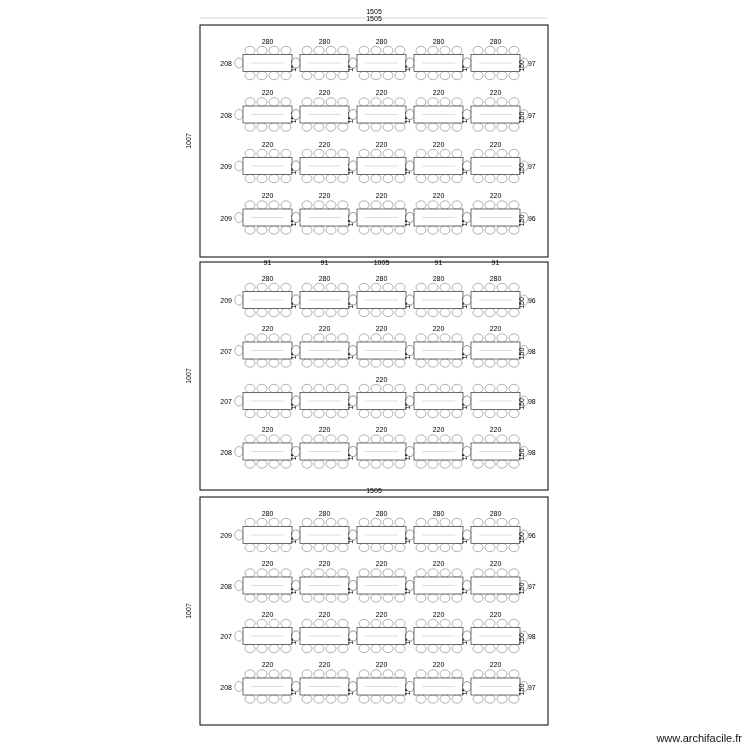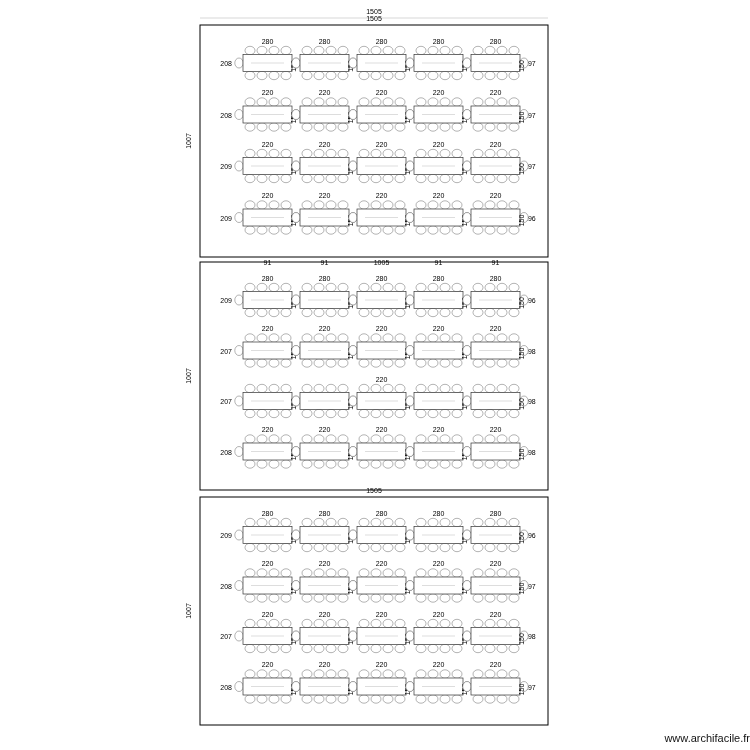--- a/index.html
+++ b/index.html
@@ -16,21 +16,21 @@
     overflow: hidden;
   }
   #plan {
     position: absolute;
     left: 0; top: 0;
     width: 750px;
     height: 750px;
   }
   .watermark {
     position: absolute;
-    right: 0;
+    right: 8px;
     bottom: 6px;
     font-size: 11px;
     color: #111;
     font-family: "Liberation Sans", sans-serif;
   }
   svg text {
     font-family: "Liberation Sans", sans-serif;
     fill: #000;
   }
   .dim {

